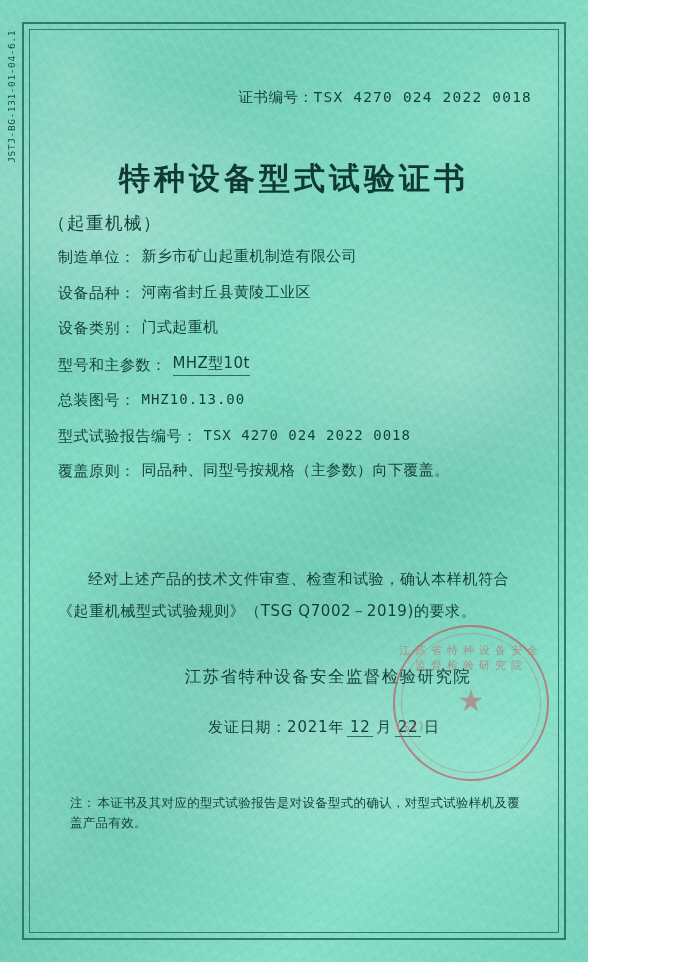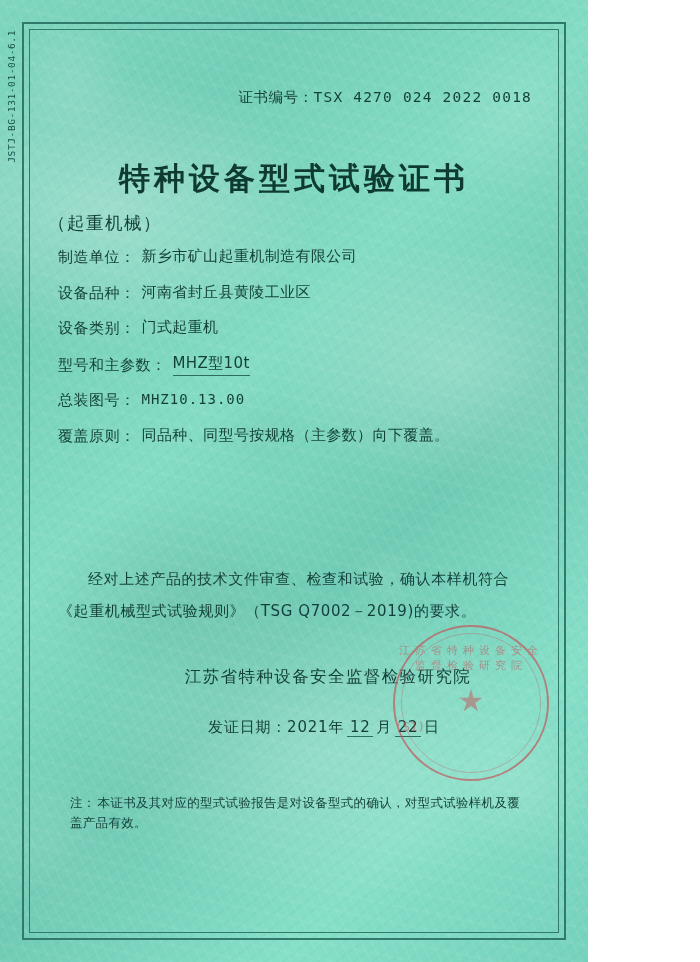--- a/index.html
+++ b/index.html
@@ -316,20 +316,24 @@
         <span class="field-label">型号和主参数：</span>
         <span class="field-value inline-ul">MHZ型10t</span>
         <span class="filler"></span>
       </div>
 
       <div class="field-row">
         <span class="field-label">总装图号：</span>
         <span class="field-value mono">MHZ10.13.00</span>
       </div>
 
+      <div class="field-row">
+        <span class="field-label">型式试验报告编号：</span>
+        <span class="field-value mono">TSX 4270 024 2022 0018</span>
+      </div>
 
       <div class="field-row">
         <span class="field-label">覆盖原则：</span>
         <span class="field-value">同品种、同型号按规格（主参数）向下覆盖。</span>
       </div>
 
     </div>
 
     <div class="statement">经对上述产品的技术文件审查、检查和试验，确认本样机符合《起重机械型式试验规则》（TSG Q7002－2019)的要求。</div>
 

